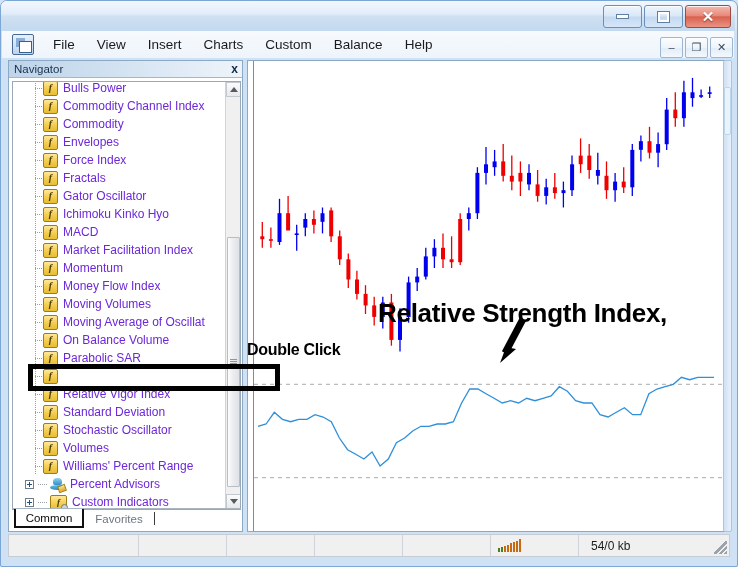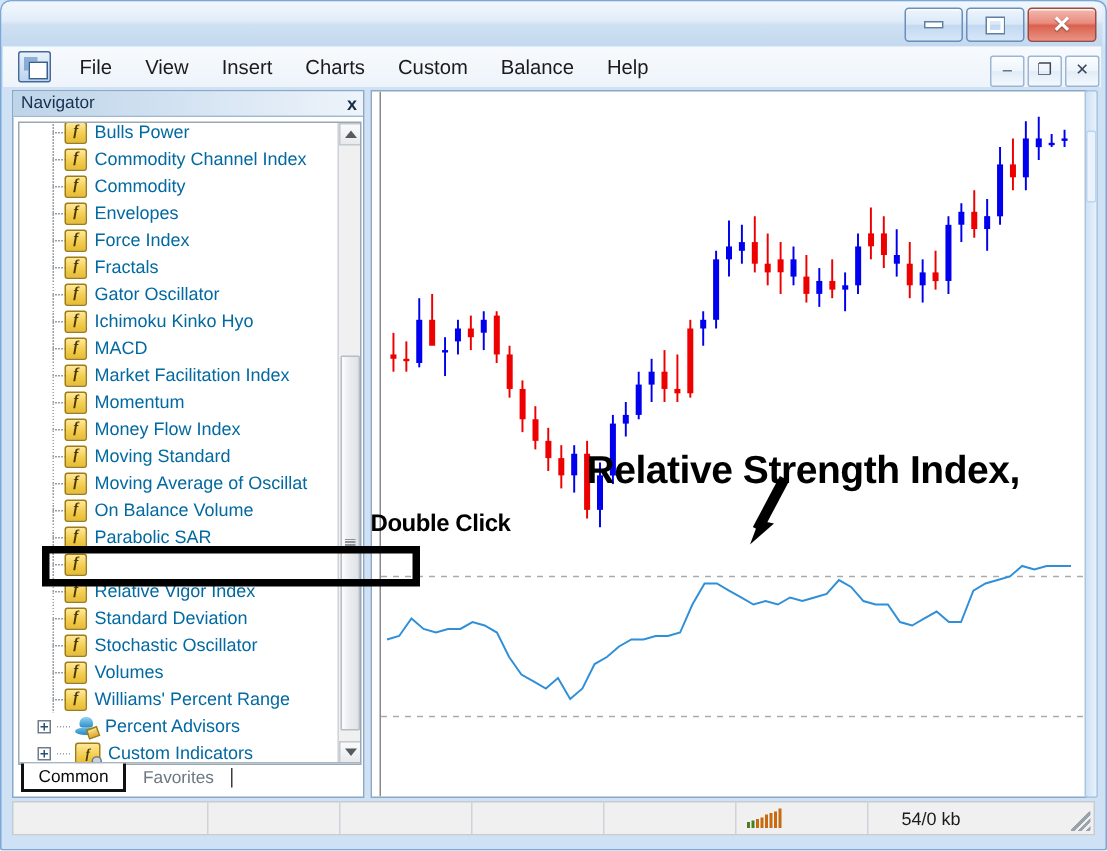--- a/index.html
+++ b/index.html
@@ -112,21 +112,21 @@
     background:repeating-linear-gradient(to right,#9aa0a6 0 1px,transparent 1px 2px);
   }
   .ficon{
     flex:0 0 13px;width:13px;height:13px;margin-right:5px;position:relative;
     border:1px solid #9d7d14;border-radius:2px;
     background:linear-gradient(to bottom,#ffe89a 0%,#f4cf53 50%,#e8bc33 100%);
     font-family:"Liberation Serif", serif;
     font-style:italic;font-weight:bold;font-size:10px;color:#4a3a05;
     display:flex;align-items:center;justify-content:center;line-height:1;
   }
-  .tree-label{font-size:12px;color:#0369a1;}
+  .tree-label{font-size:12px;color:#6d28d9;}
 
   
   .tree-row.root .tree-indent{flex:0 0 12px;width:12px;}
   .tree-row.root .tree-indent:before{display:none;}
   .tree-row.root .tree-indent:after{display:none;}
   .plusbox{
     flex:0 0 9px;width:9px;height:9px;margin-right:4px;
     border:1px solid #6f7c8a;background:#fff;position:relative;box-sizing:border-box;
   }
   .plusbox:before{content:"";position:absolute;left:1px;top:3px;width:5px;height:1px;background:#24507c;}
@@ -216,33 +216,33 @@
   .chart-left-rule{
     position:absolute;left:5px;top:0;width:1px;height:100%;background:#8a8a8a;
   }
   .chart-svg{position:absolute;left:0;top:0;}
 
   
   .anno{
     position:absolute;font-weight:bold;color:#000;z-index:4;
     font-family:"Liberation Sans", sans-serif;letter-spacing:-0.3px;
   }
-  .anno-title{left:391px;top:293px;font-size:26px;line-height:40px;white-space:nowrap;}
+  .anno-title{left:378px;top:293px;font-size:26px;line-height:40px;white-space:nowrap;}
   .anno-dc{left:247px;top:341px;font-size:16px;}
 
   
   .statusbar{
     position:absolute;left:8px;bottom:10px;width:722px;height:23px;
     background:#f0f0f0;border:1px solid #c6ccd2;box-sizing:border-box;display:flex;align-items:center;
   }
   .st-seg{height:100%;border-right:1px solid #cdd3d9;box-sizing:border-box;}
   .st-signal{display:flex;align-items:flex-end;gap:1px;height:13px;margin-left:7px;}
   .st-bar{width:2px;background:#c86a10;}
   .st-bar.g{background:#4a7f1e;}
-  .st-text{font-size:12px;color:#1c1c1c;margin-left:22px;}
+  .st-text{font-size:12px;color:#1c1c1c;margin-left:12px;}
   .st-grip{
     position:absolute;right:2px;bottom:2px;width:13px;height:13px;
     background:
       linear-gradient(135deg,transparent 46%,#9aa3ab 46%,#9aa3ab 58%,transparent 58%),
       linear-gradient(135deg,transparent 66%,#9aa3ab 66%,#9aa3ab 78%,transparent 78%),
       linear-gradient(135deg,transparent 86%,#9aa3ab 86%,#9aa3ab 98%,transparent 98%);
   }
 
   
   .chart-right-sliver{
@@ -356,21 +356,21 @@
             <span class="tree-label">Momentum</span>
           </div>
           <div class="tree-row">
             <span class="tree-indent"></span>
             <span class="ficon">f</span>
             <span class="tree-label">Money Flow Index</span>
           </div>
           <div class="tree-row">
             <span class="tree-indent"></span>
             <span class="ficon">f</span>
-            <span class="tree-label">Moving Standard</span>
+            <span class="tree-label">Moving Volumes</span>
           </div>
           <div class="tree-row">
             <span class="tree-indent"></span>
             <span class="ficon">f</span>
             <span class="tree-label">Moving Average of Oscillat</span>
           </div>
           <div class="tree-row">
             <span class="tree-indent"></span>
             <span class="ficon">f</span>
             <span class="tree-label">On Balance Volume</span>

